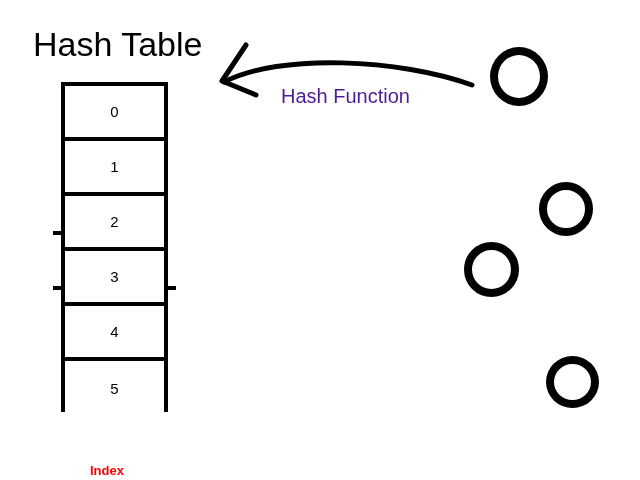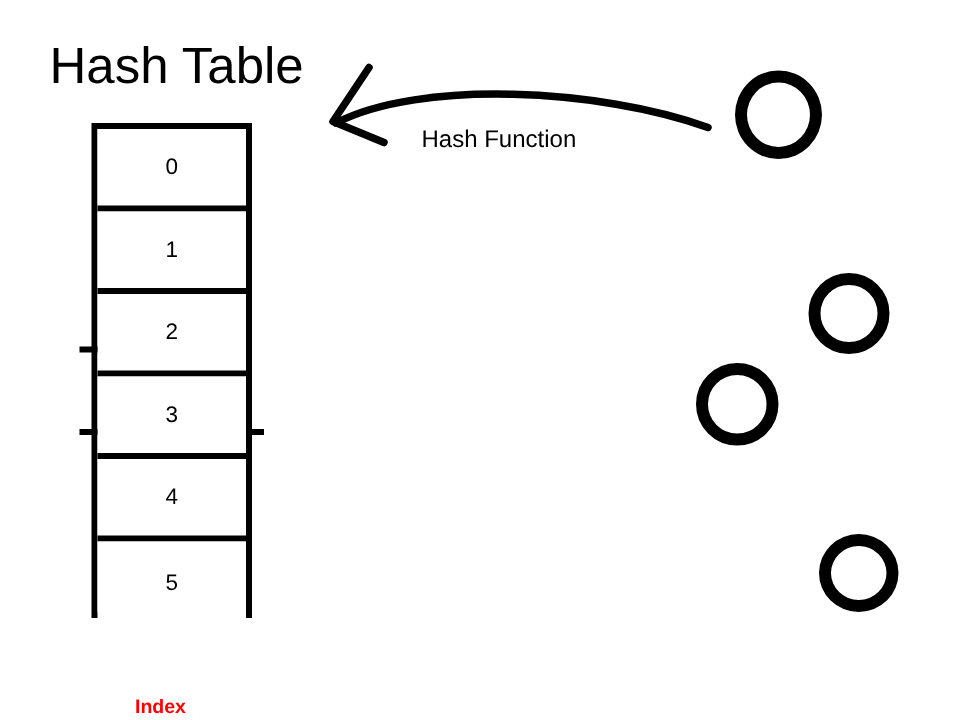--- a/index.html
+++ b/index.html
@@ -88,23 +88,23 @@
     position: absolute;
     left: 210px;
     top: 35px;
     width: 280px;
     height: 70px;
   }
   #hash-function-label {
     position: absolute;
     left: 281px;
     top: 85px;
-    font-size: 16px;
+    font-size: 20px;
     font-weight: 400;
-    color: #000000;
+    color: #4c1d95;
     white-space: nowrap;
   }
 
   
   .item-circle {
     position: absolute;
     box-sizing: border-box;
     border: 8px solid #000000;
     border-radius: 50%;
     background: transparent;

